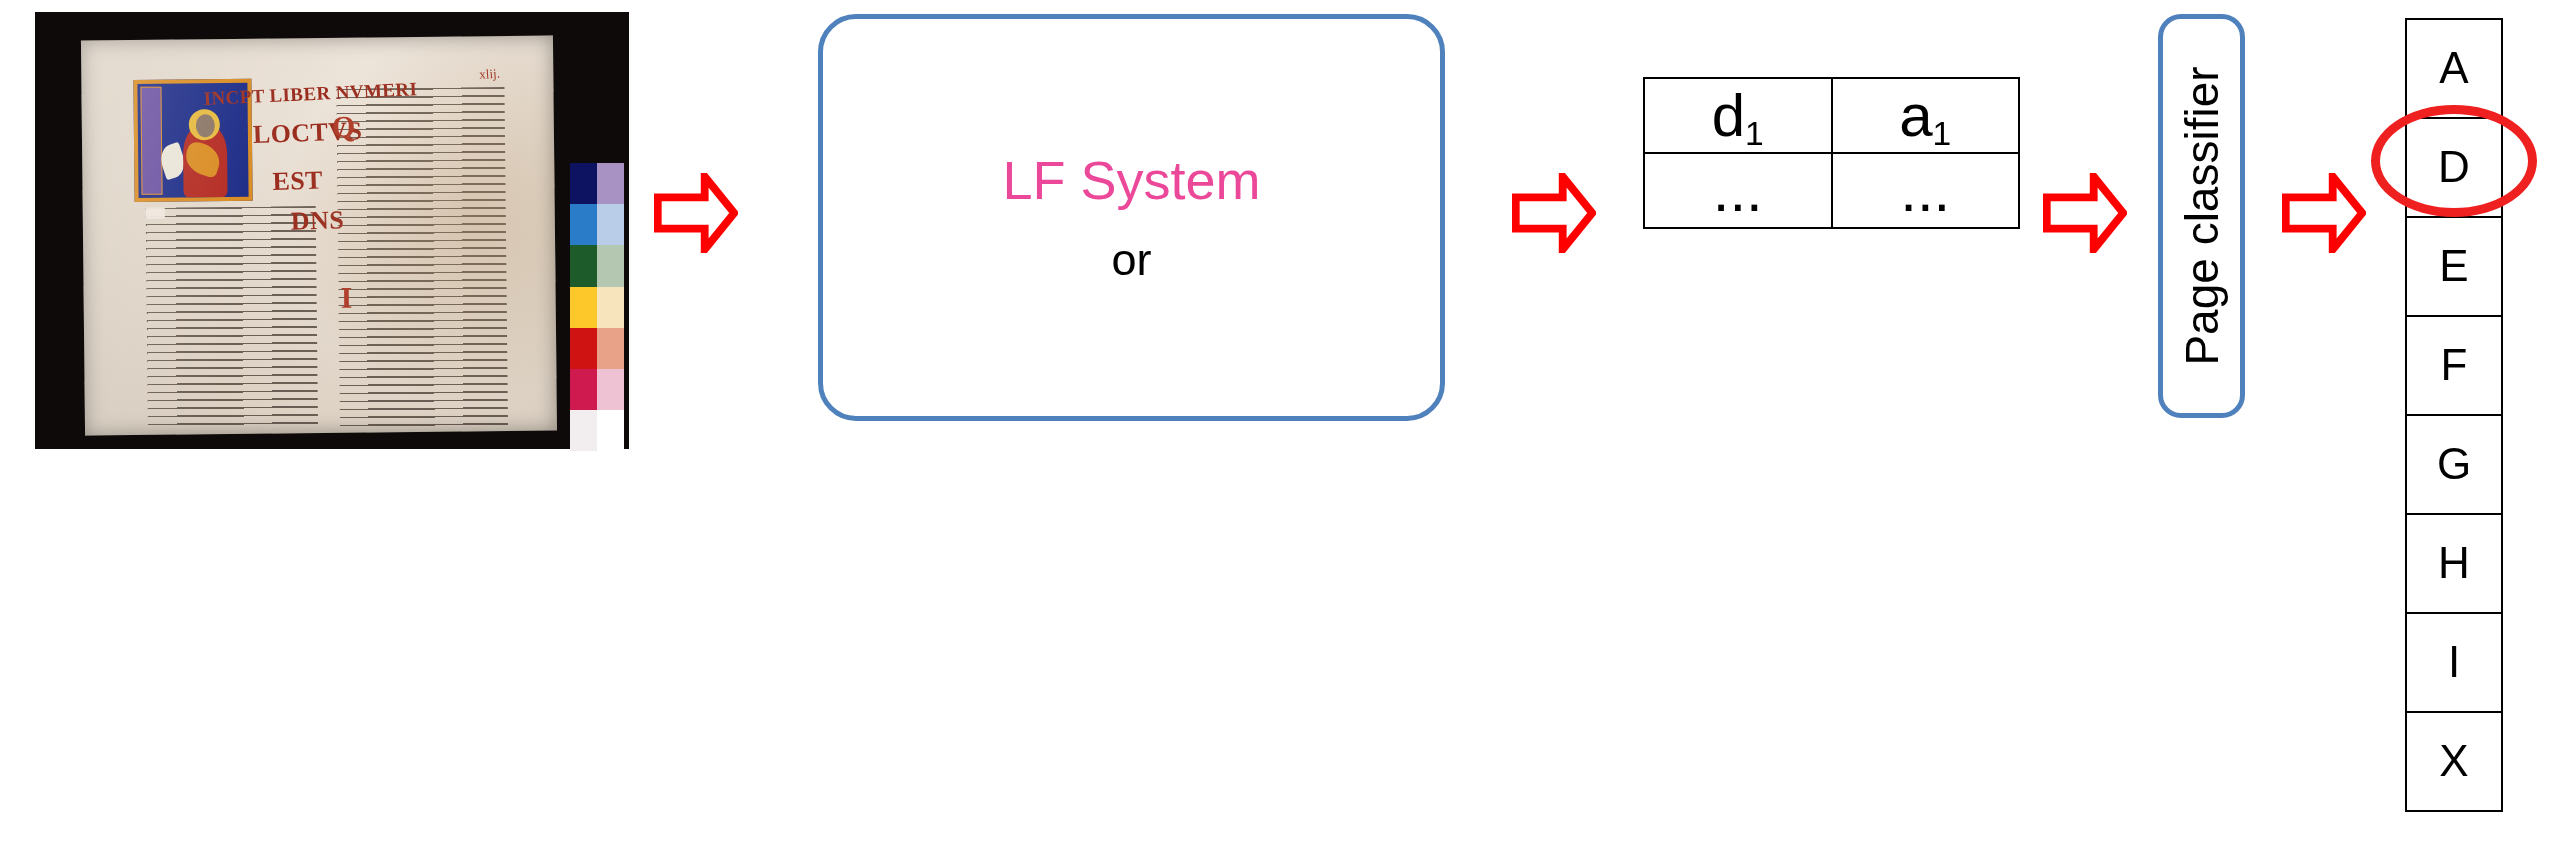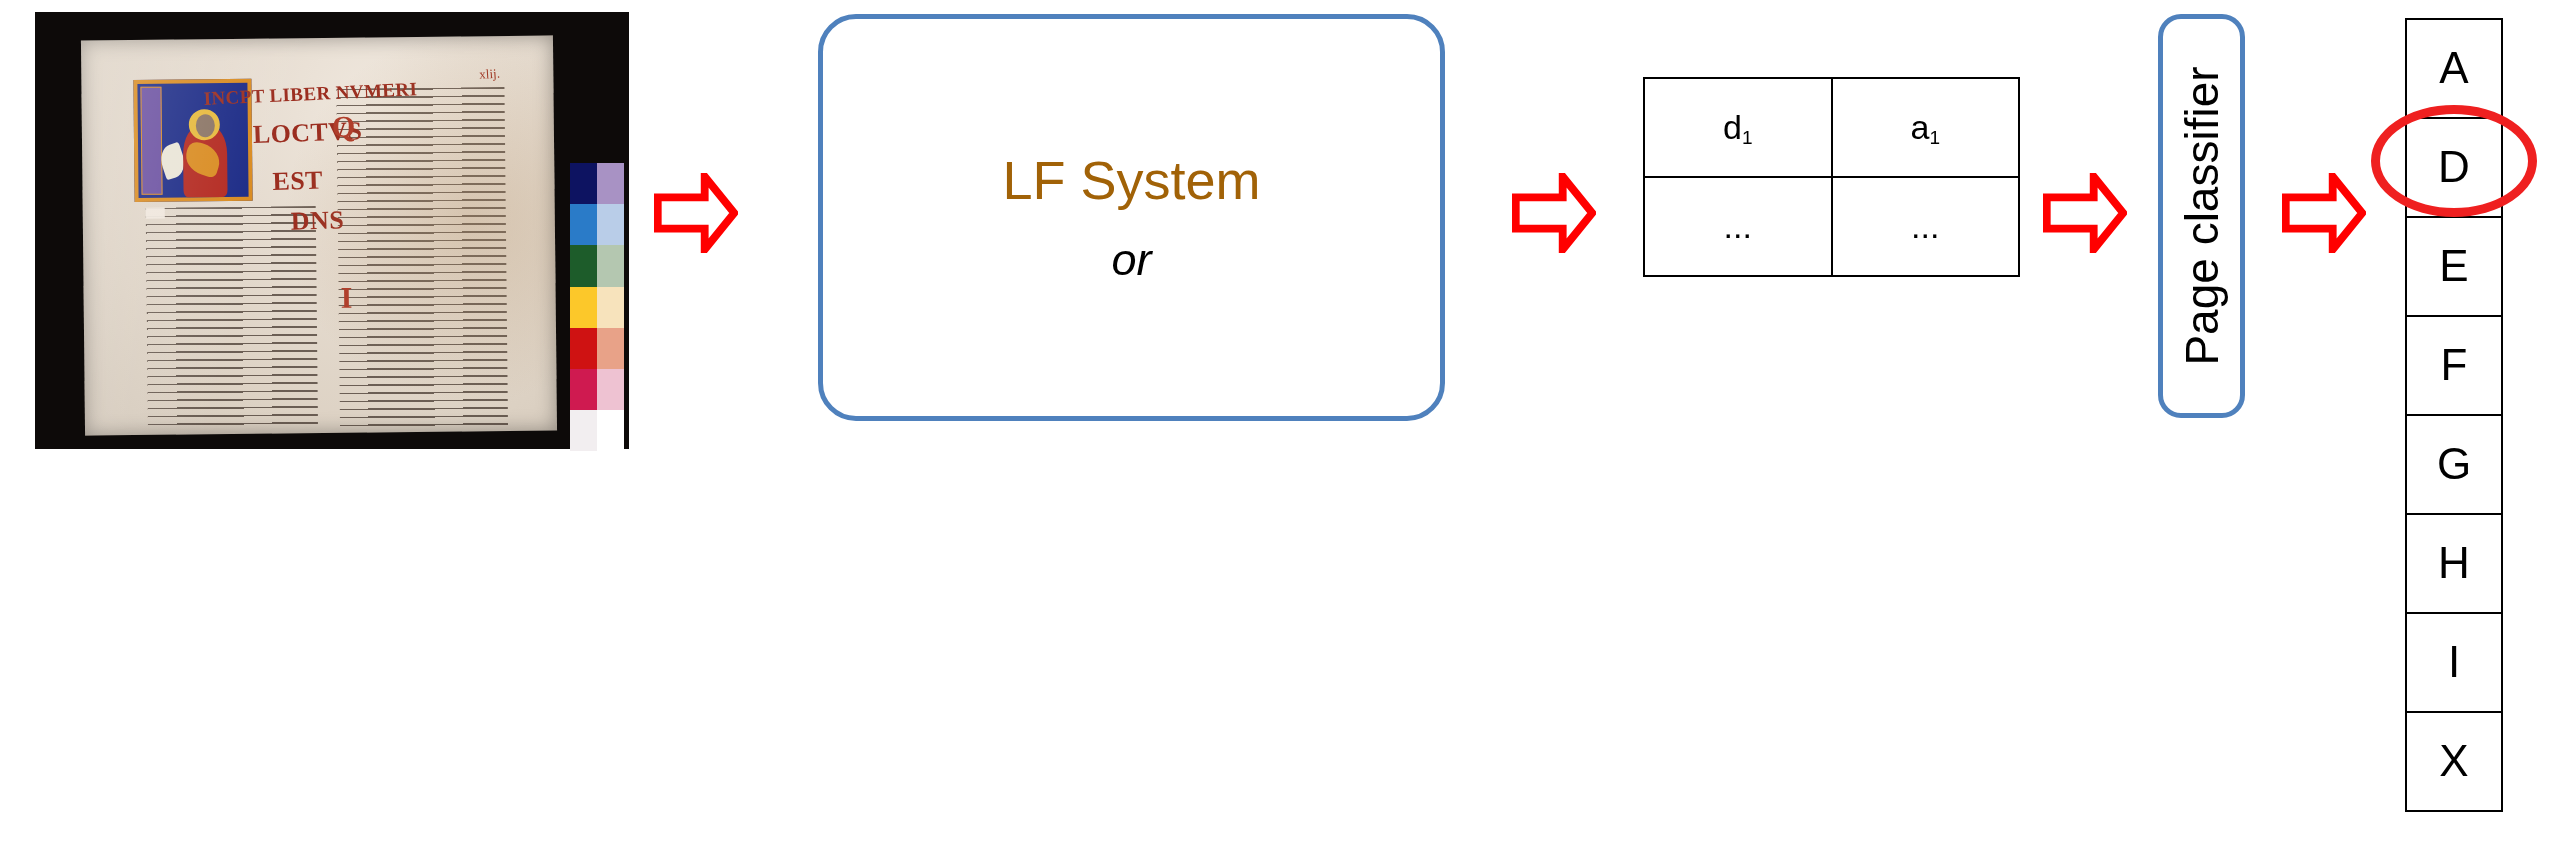--- a/index.html
+++ b/index.html
@@ -185,27 +185,26 @@
     width: 627px;
     height: 407px;
     display: flex;
     flex-direction: column;
     align-items: center;
     justify-content: center;
     gap: 30px;
   }
   .sys-label {
     font-size: 54px;
-    color: #a16207;
+    color: #ec4899;
     line-height: 1;
     white-space: nowrap;
   }
   .sys-or {
     font-size: 45px;
-    font-style: italic;
     color: #000;
     line-height: 1;
   }
   #classifier-box {
     left: 2158px;
     top: 14px;
     width: 87px;
     height: 404px;
     border-radius: 23px;
     display: flex;
@@ -228,23 +227,23 @@
     width: 377px;
     border-collapse: collapse;
     table-layout: fixed;
   }
   #feature-table td {
     border: 2.6px solid #000;
     width: 50%;
     height: 73px;
     text-align: center;
     vertical-align: middle;
-    font-size: 34px;
+    font-size: 60px;
     color: #000;
-    padding: 12px;
+    padding: 0;
   }
   #feature-table td sub {
     font-size: .56em;
     vertical-align: baseline;
     position: relative;
     top: .28em;
   }
 
   
   #letter-column {

